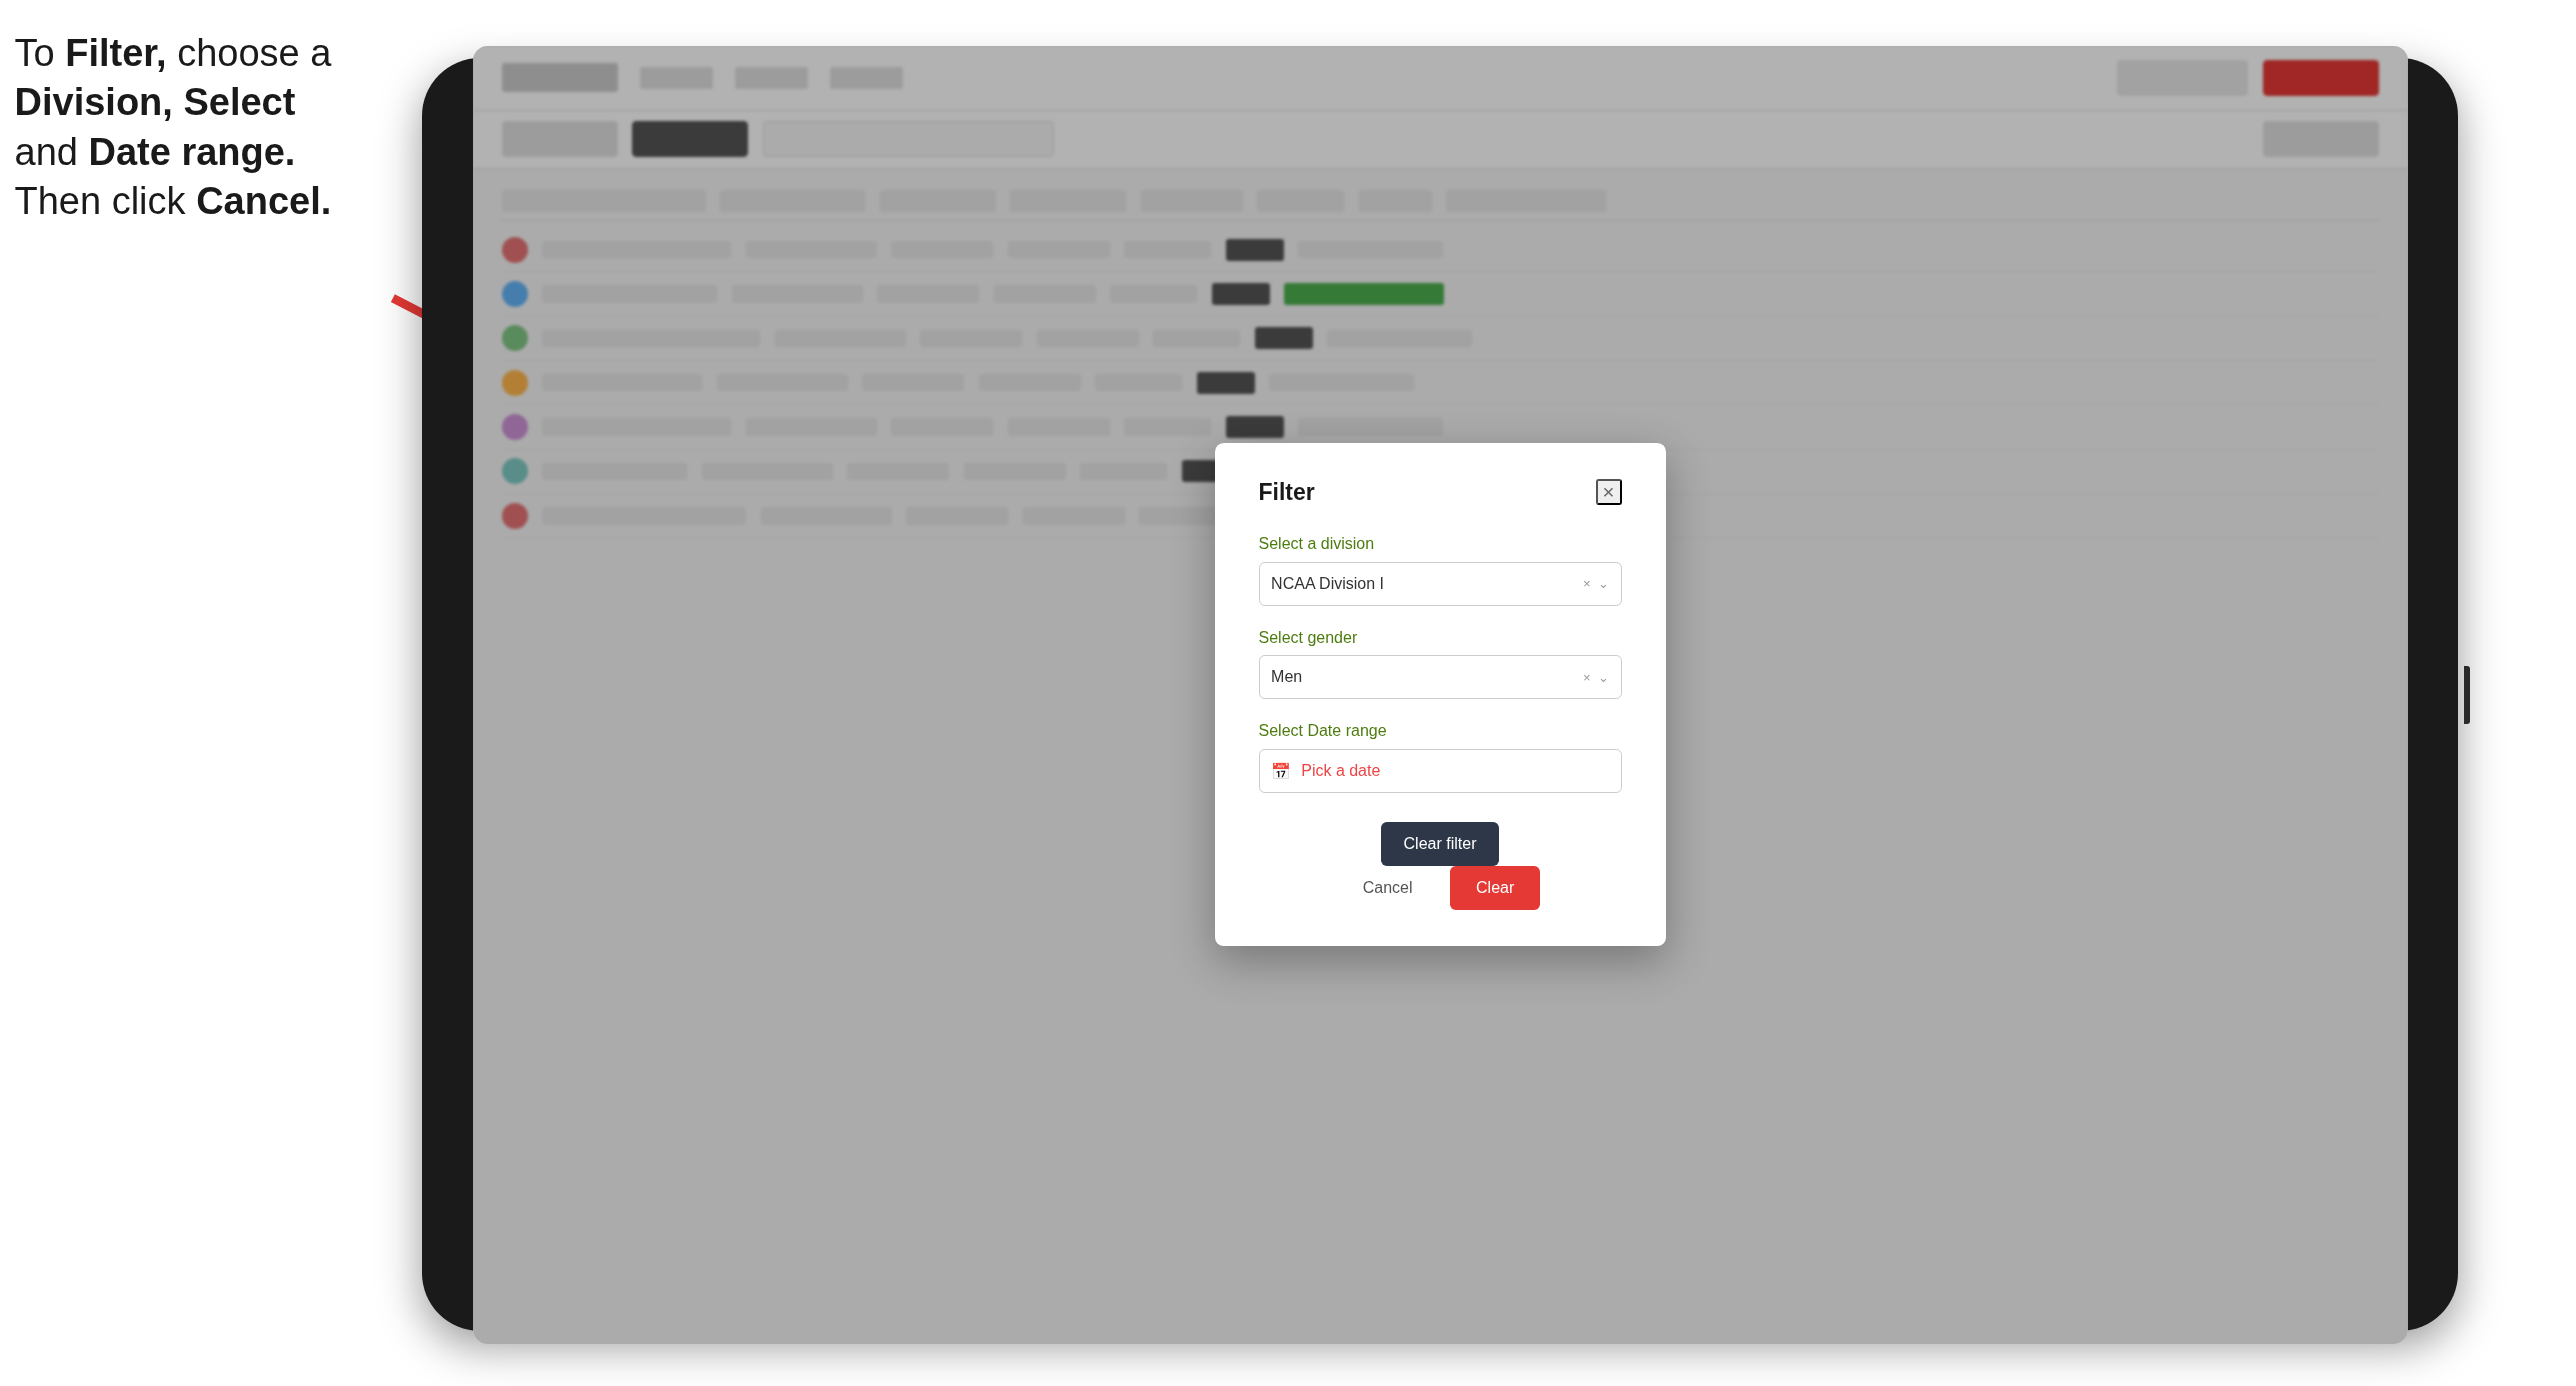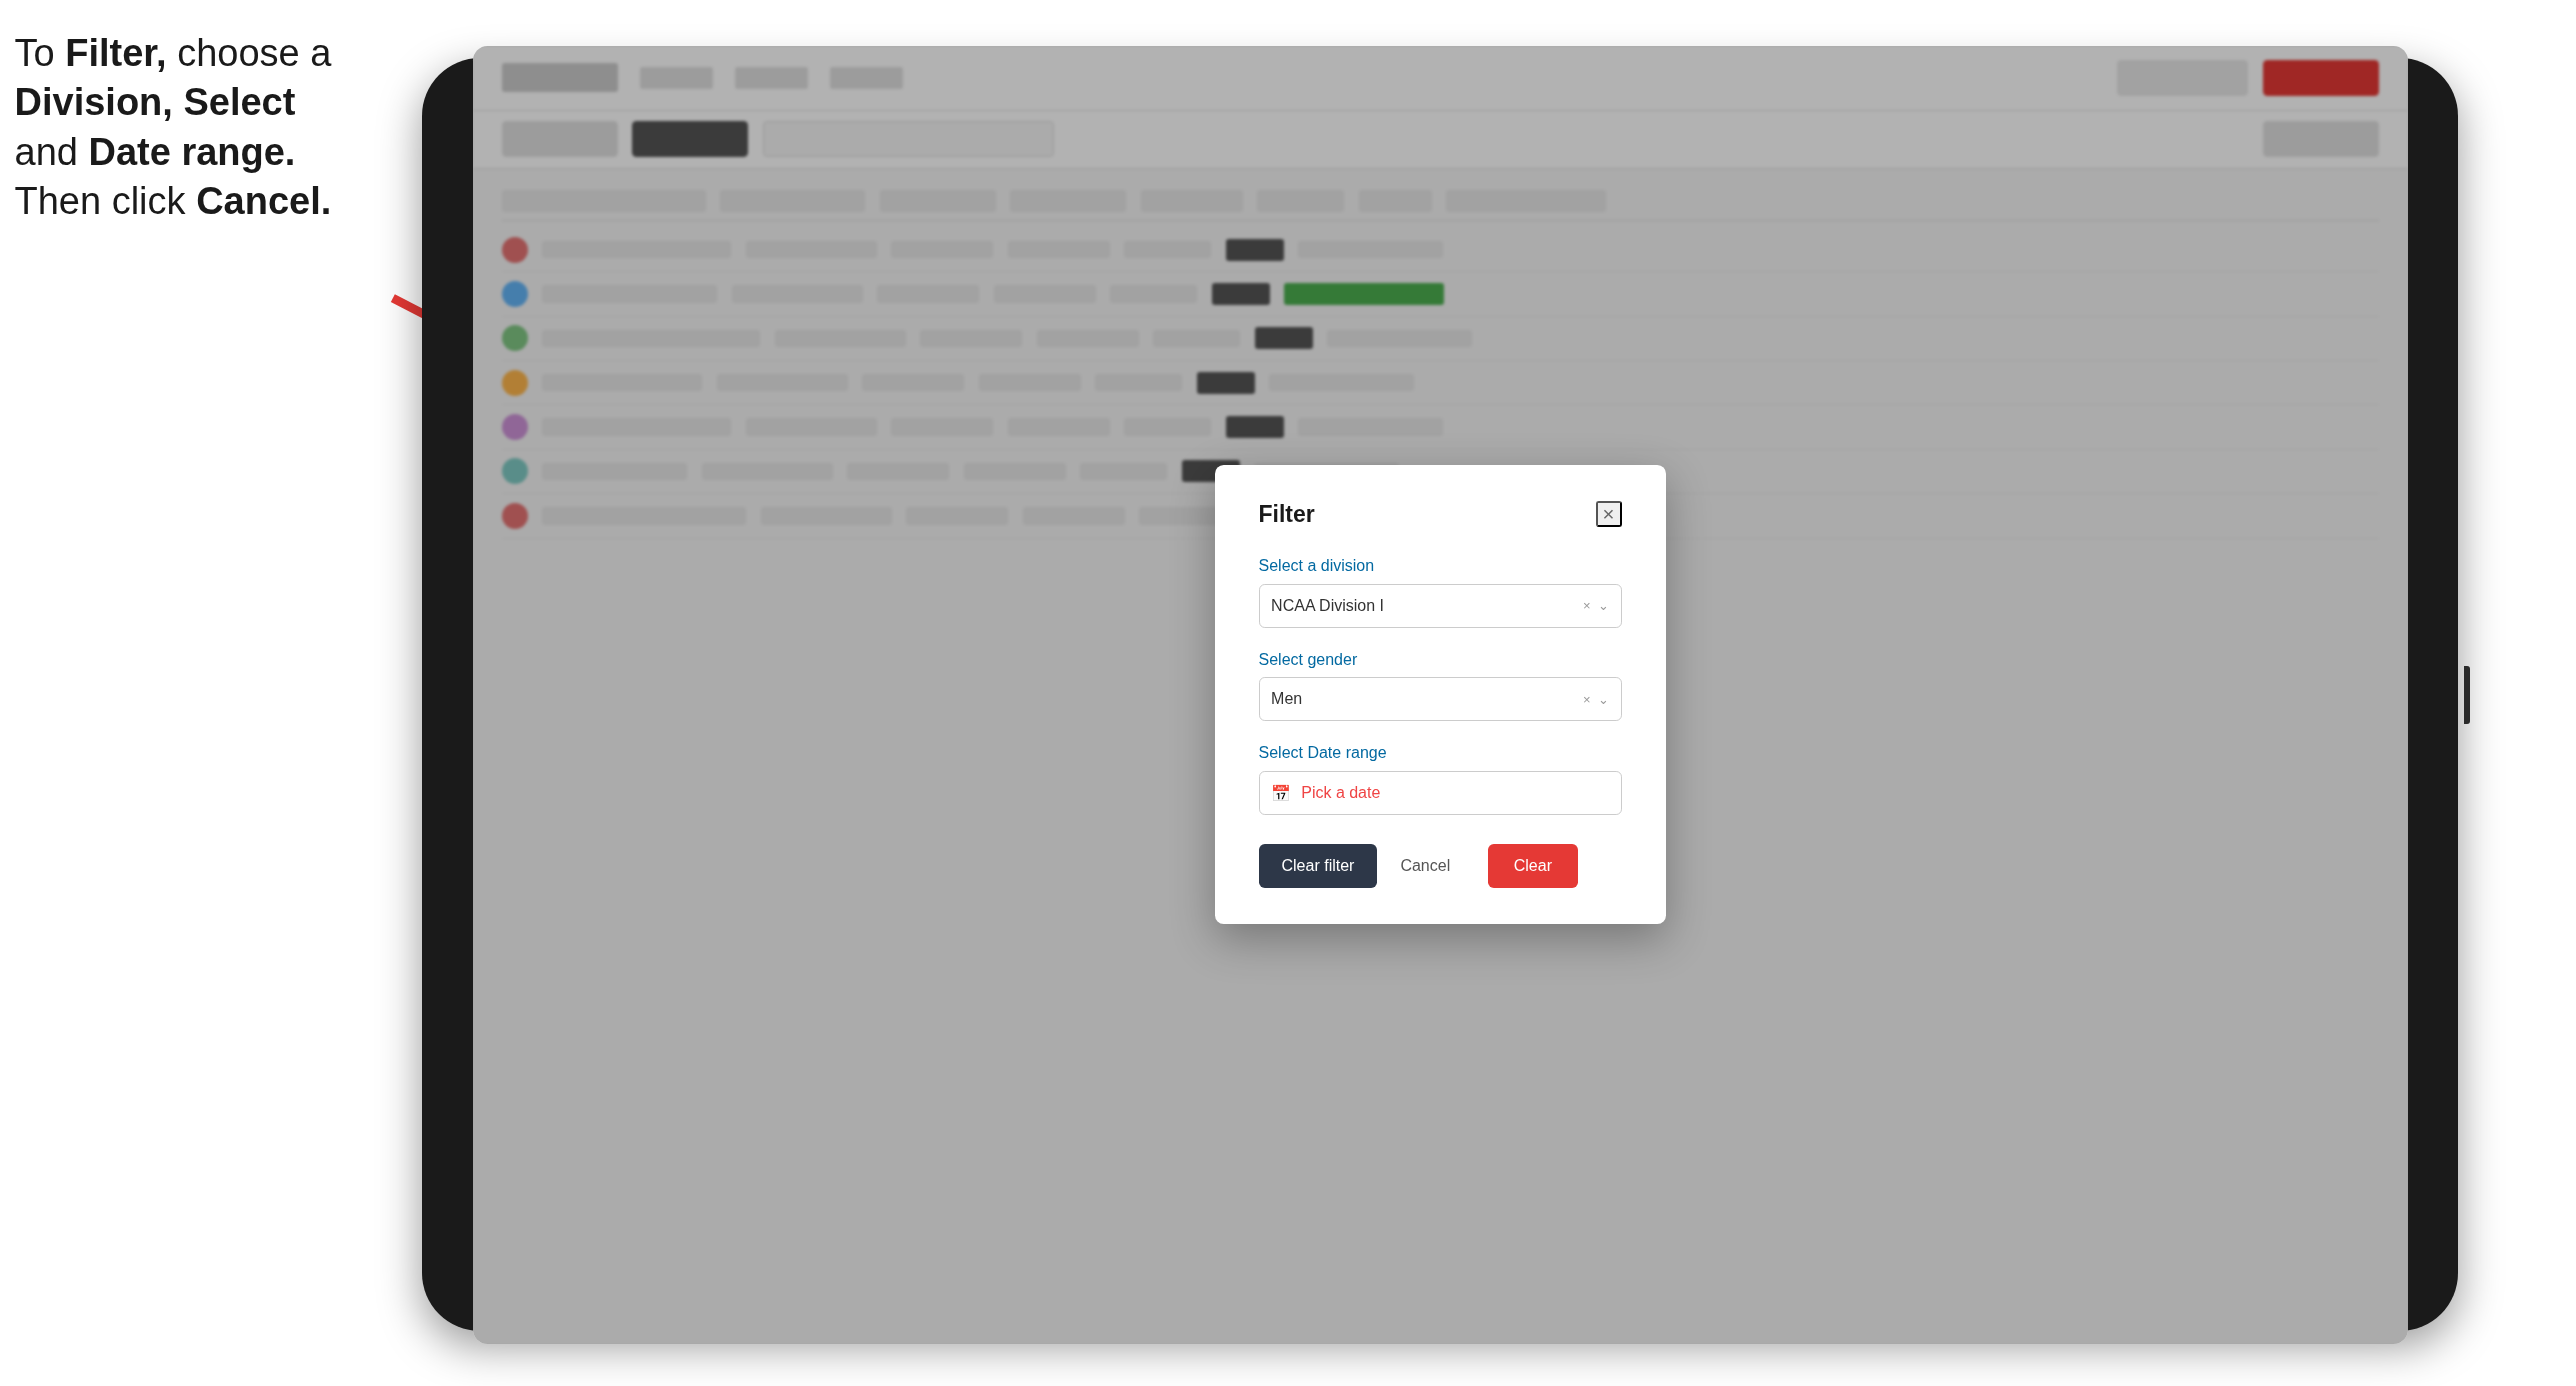--- a/index.html
+++ b/index.html
@@ -225,21 +225,21 @@
       color: #666;
       font-size: 20.4px;
       border-radius: 2.9px;
     }
 
     .form-group {
       margin-bottom: 23px;
     }
     .form-label {
       font-size: 16px;
-      color: #0369a1;
+      color: #4d7c0f;
       margin-bottom: 8.7px;
       display: block;
     }
     .form-select {
       width: 100%;
       height: 44px;
       border: 1.1px solid #cccccc;
       border-radius: 5.8px;
       padding: 0 11.6px;
       font-size: 16px;
@@ -275,22 +275,23 @@
       cursor: pointer;
     }
     .calendar-icon {
       color: #666;
       font-size: 16px;
     }
 
     .modal-footer {
       display: flex;
       align-items: center;
-      justify-content: flex-start;
+      justify-content: flex-end;
       margin-top: 29px;
+      flex-direction: column;
     }
     .btn-clear {
       height: 44px;
       padding: 0 23px;
       background: #2d3748;
       color: #fff;
       border: none;
       border-radius: 5.8px;
       font-size: 16px;
       font-weight: 500;

